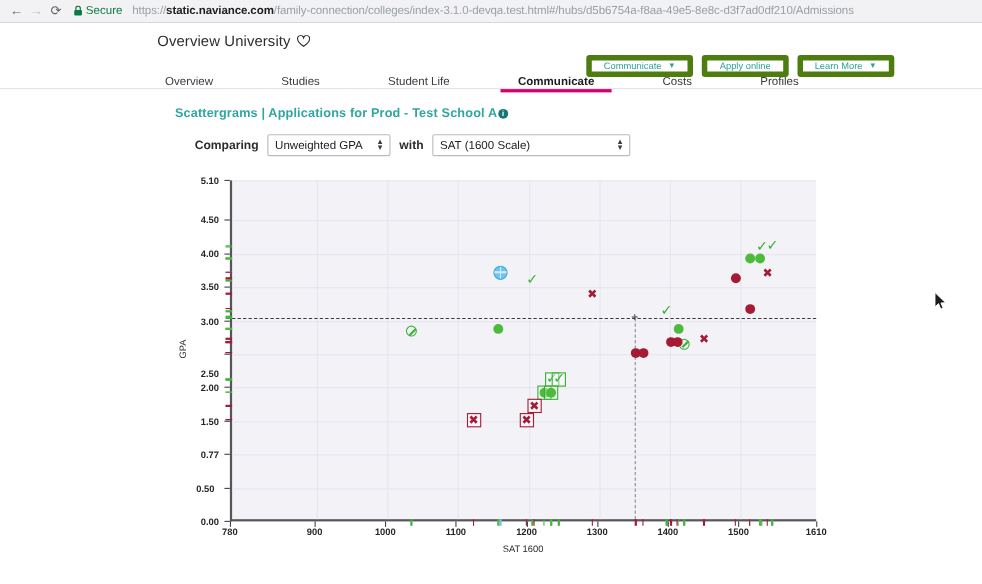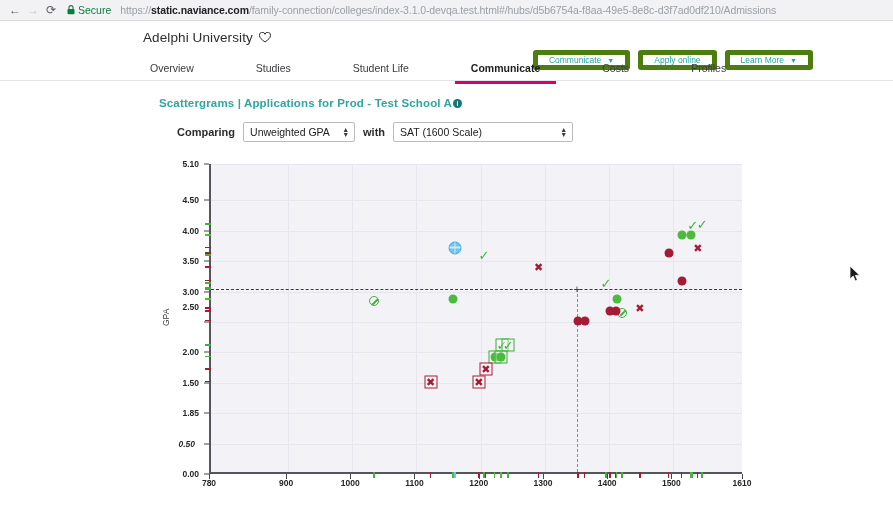--- a/index.html
+++ b/index.html
@@ -87,21 +87,21 @@
     display: flex;
     border-bottom: 1px solid #e3e3e8;
     height: 28px;
     padding-left: 150px;
     align-items: stretch;
   }
   .tab {
     font-size: 10.5px;
     color: #3a3a40;
     display: flex;
-    align-items: center;
+    align-items: flex-end;
     padding-top: 3px;
     margin-right: 62px;
     position: relative;
     cursor: pointer;
     white-space: nowrap;
   }
   .tab.active { font-weight: bold; color: #1c1c20; }
   .tab.active::after {
     content: "";
     position: absolute;
@@ -326,21 +326,21 @@
         </svg>
     </span>
     <span id="secure-label">Secure</span>
     <span id="url-text"><span class="scheme">https://</span><span class="dom">static.naviance.com</span><span class="pth">/family-connection/colleges/index-3.1.0-devqa.test.html#/hubs/d5b6754a-f8aa-49e5-8e8c-d3f7ad0df210/Admissions</span></span>
   </div>
 </div>
 
 <div id="page">
 
   <div id="college-header">
-    <span id="college-name">Adelphi University</span>
+    <span id="college-name">Overview University</span>
     <span id="heart-icon">
       <svg width="12" height="11" viewBox="0 0 12 11">
           <path d="M6 10C2.4 7.4.6 5.7.6 3.8A2.6 2.6 0 0 1 6 2.3 2.6 2.6 0 0 1 11.4 3.8C11.4 5.7 9.6 7.4 6 10z" fill="none" stroke="#2d2d2d" stroke-width="1"></path>
         </svg>
     </span>
   </div>
 
   <div id="header-actions">
     <div class="pill-btn">
       <span>Communicate</span>
@@ -506,31 +506,32 @@
           <div class="mk mk-dot green" title="Selected accepted dots (highlighted)" style="left: 283.839px; top: 192.686px;"></div>
           <div class="sel-box green" style="left: 290.26px; top: 192.686px; width: 13px; height: 13px;"></div>
           <div class="mk mk-dot green" title="Selected accepted dots (highlighted)" style="left: 290.26px; top: 192.686px;"></div>
           <div class="sel-box red" style="left: 219.622px; top: 217.608px; width: 13px; height: 13px;"></div>
           <div class="mk mk-x" title="Selected denied (highlighted)" style="left: 219.622px; top: 217.608px;">✖</div>
           <div class="sel-box red" style="left: 267.784px; top: 217.608px; width: 13px; height: 13px;"></div>
           <div class="mk mk-x" title="Selected denied (highlighted)" style="left: 267.784px; top: 217.608px;">✖</div>
           <div class="sel-box red" style="left: 274.848px; top: 205.451px; width: 13px; height: 13px;"></div>
           <div class="mk mk-x" title="Selected denied (highlighted)" style="left: 274.848px; top: 205.451px;">✖</div>
         </div>
+      <div id="x-axis-title">SAT 1600</div>
     <div class="ytick-label" style="top: 318px; left: 14px;">0.00</div>
         <div class="ytick-mark" style="top: 318px; left: 45px;"></div>
-        <div class="ytick-label" style="top: 287.608px; left: 10px; font-style: italic;">0.50</div>
+        <div class="ytick-label" style="top: 287.608px; left: 10px;">0.50</div>
         <div class="ytick-mark" style="top: 287.608px; left: 45px;"></div>
-        <div class="ytick-label" style="top: 257.216px; left: 14px;">1.85</div>
+        <div class="ytick-label" style="top: 257.216px; left: 14px;">0.77</div>
         <div class="ytick-mark" style="top: 257.216px; left: 45px;"></div>
         <div class="ytick-label" style="top: 226.824px; left: 14px;">1.50</div>
         <div class="ytick-mark" style="top: 226.824px; left: 45px;"></div>
         <div class="ytick-label" style="top: 196.431px; left: 14px;">2.00</div>
         <div class="ytick-mark" style="top: 196.431px; left: 45px;"></div>
-        <div class="ytick-label" style="top: 151px; left: 14px;">2.50</div>
+        <div class="ytick-label" style="top: 184px; left: 14px;">2.50</div>
         <div class="ytick-mark" style="top: 166.039px; left: 45px;"></div>
         <div class="ytick-label" style="top: 135.647px; left: 14px;">3.00</div>
         <div class="ytick-mark" style="top: 135.647px; left: 45px;"></div>
         <div class="ytick-label" style="top: 105.255px; left: 14px;">3.50</div>
         <div class="ytick-mark" style="top: 105.255px; left: 45px;"></div>
         <div class="ytick-label" style="top: 74.8627px; left: 14px;">4.00</div>
         <div class="ytick-mark" style="top: 74.8627px; left: 45px;"></div>
         <div class="ytick-label" style="top: 44.4706px; left: 14px; text-align: right;">4.50</div>
         <div class="ytick-mark" style="top: 44.4706px; left: 45px;"></div>
         <div class="ytick-label" style="top: 8px; left: 14px;">5.10</div>

